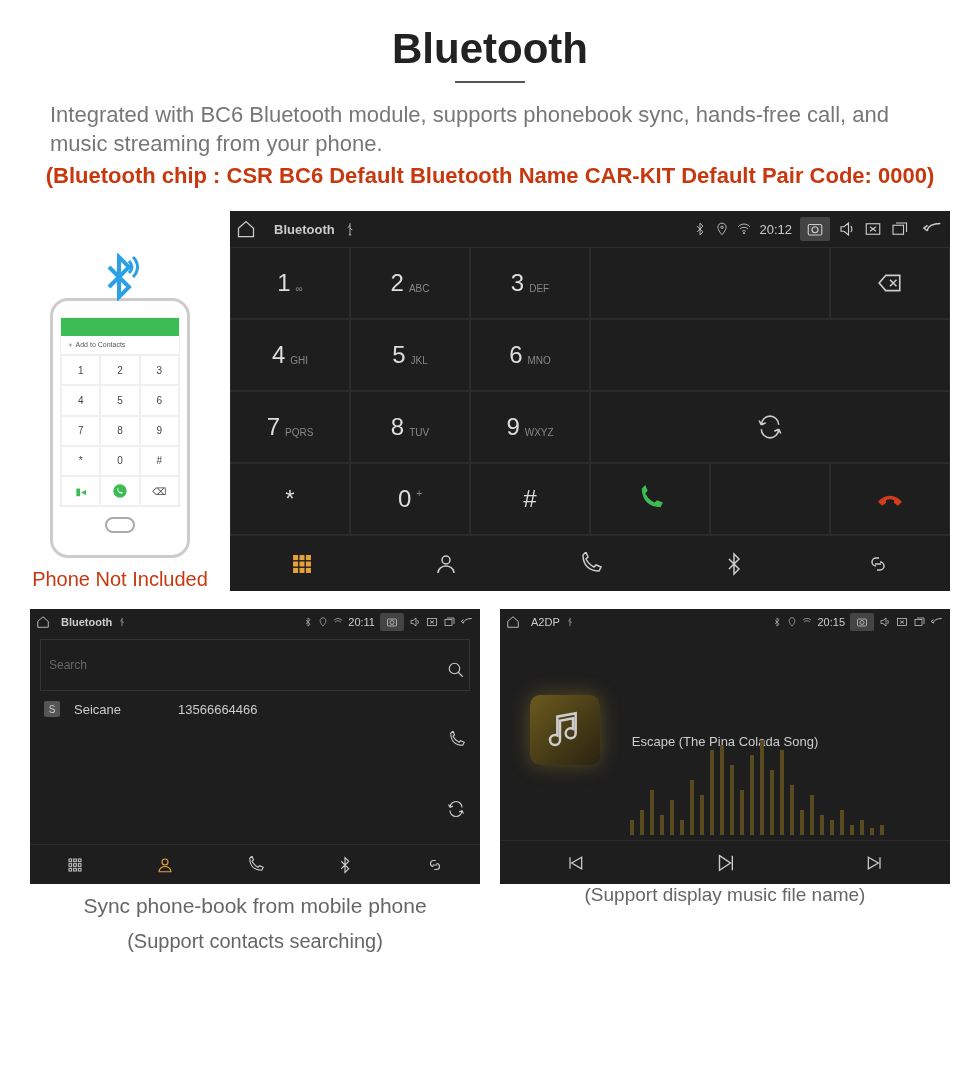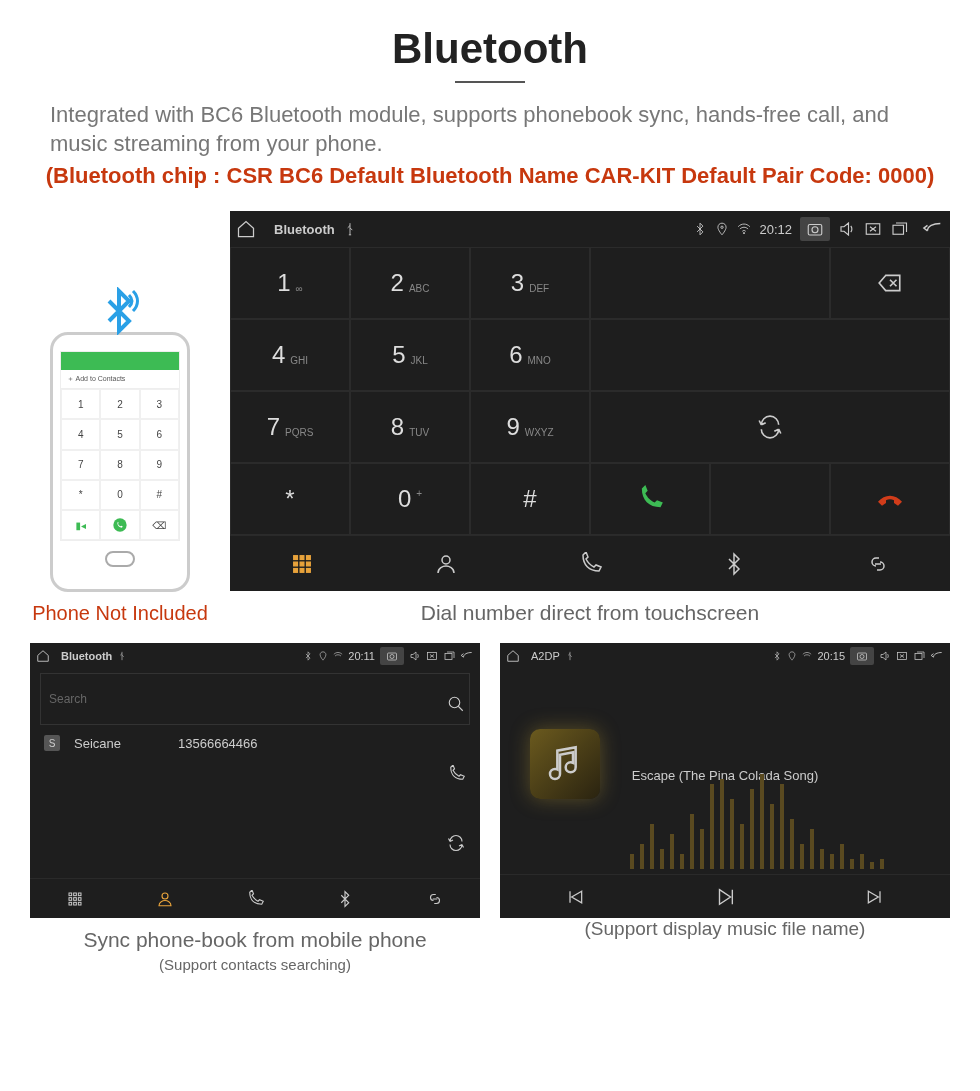--- a/index.html
+++ b/index.html
@@ -398,21 +398,20 @@
               <path d="M7 7l10 10-5 5V2l5 5L7 17"></path>
             </svg>
           </div>
         <div class="tab">
             <svg width="24" height="24" viewBox="0 0 24 24">
               <path d="M10 14a4 4 0 0 1 0-8h3M14 10a4 4 0 0 1 0 8h-3M9 12h6"></path>
             </svg>
           </div>
       </div>
     </div>
-    <div class="caption gray">Dial number direct from touchscreen</div>
   </div>
 </div>
 
 <div class="lower-row">
 
   <div class="lower-col">
     <div class="screen sm-screen">
       <div class="statusbar">
         <span class="iconbtn">
             <svg width="14" height="14" viewBox="0 0 24 24">
@@ -532,21 +531,21 @@
             </svg>
           </div>
         <div class="tab">
             <svg width="18" height="18" viewBox="0 0 24 24">
               <path d="M10 14a4 4 0 0 1 0-8h3M14 10a4 4 0 0 1 0 8h-3M9 12h6"></path>
             </svg>
           </div>
       </div>
     </div>
     <div class="caption gray">Sync phone-book from mobile phone</div>
-    <div class="caption gray" style="font-size:15px;margin-top:4px;">(Support contacts searching)</div>
+    <div class="caption gray" style="font-size:20px;margin-top:12px;">(Support contacts searching)</div>
   </div>
 
   <div class="lower-col">
     <div class="screen sm-screen">
       <div class="statusbar">
         <span class="iconbtn">
             <svg width="14" height="14" viewBox="0 0 24 24">
               <path d="M3 11l9-8 9 8v10H3z"></path>
             </svg>
           </span>

